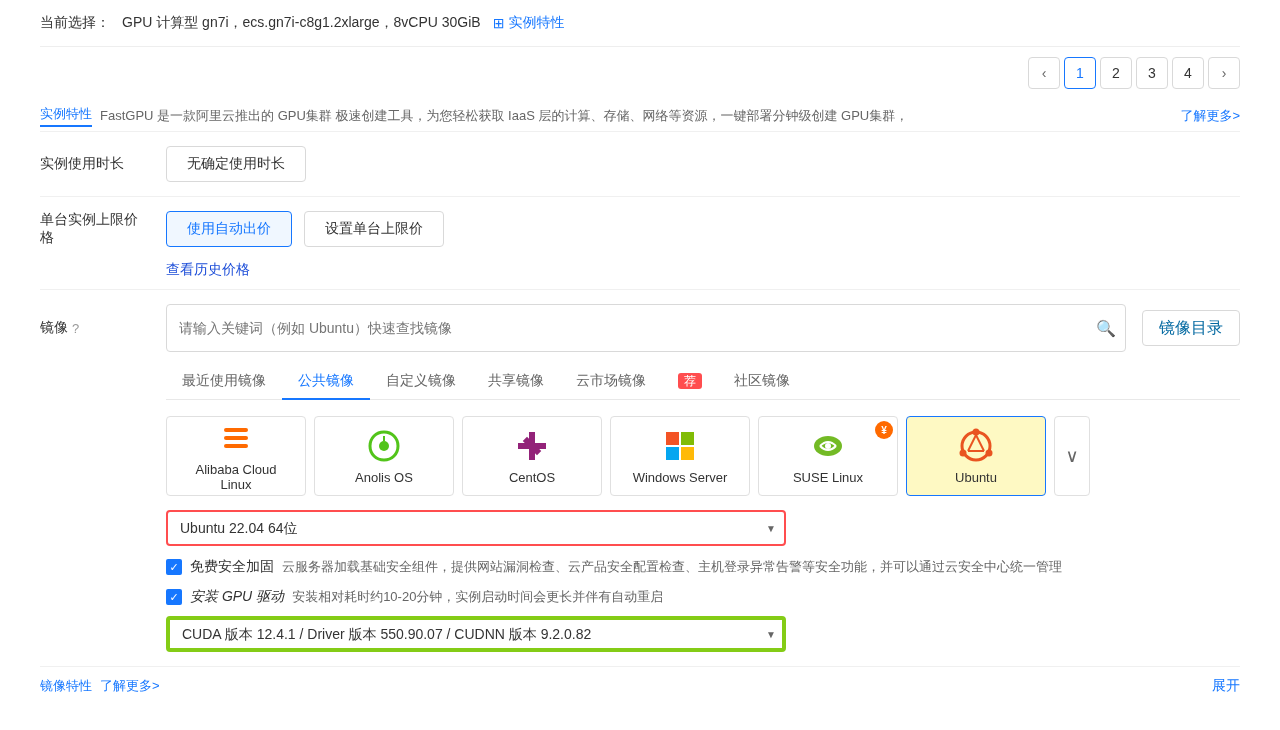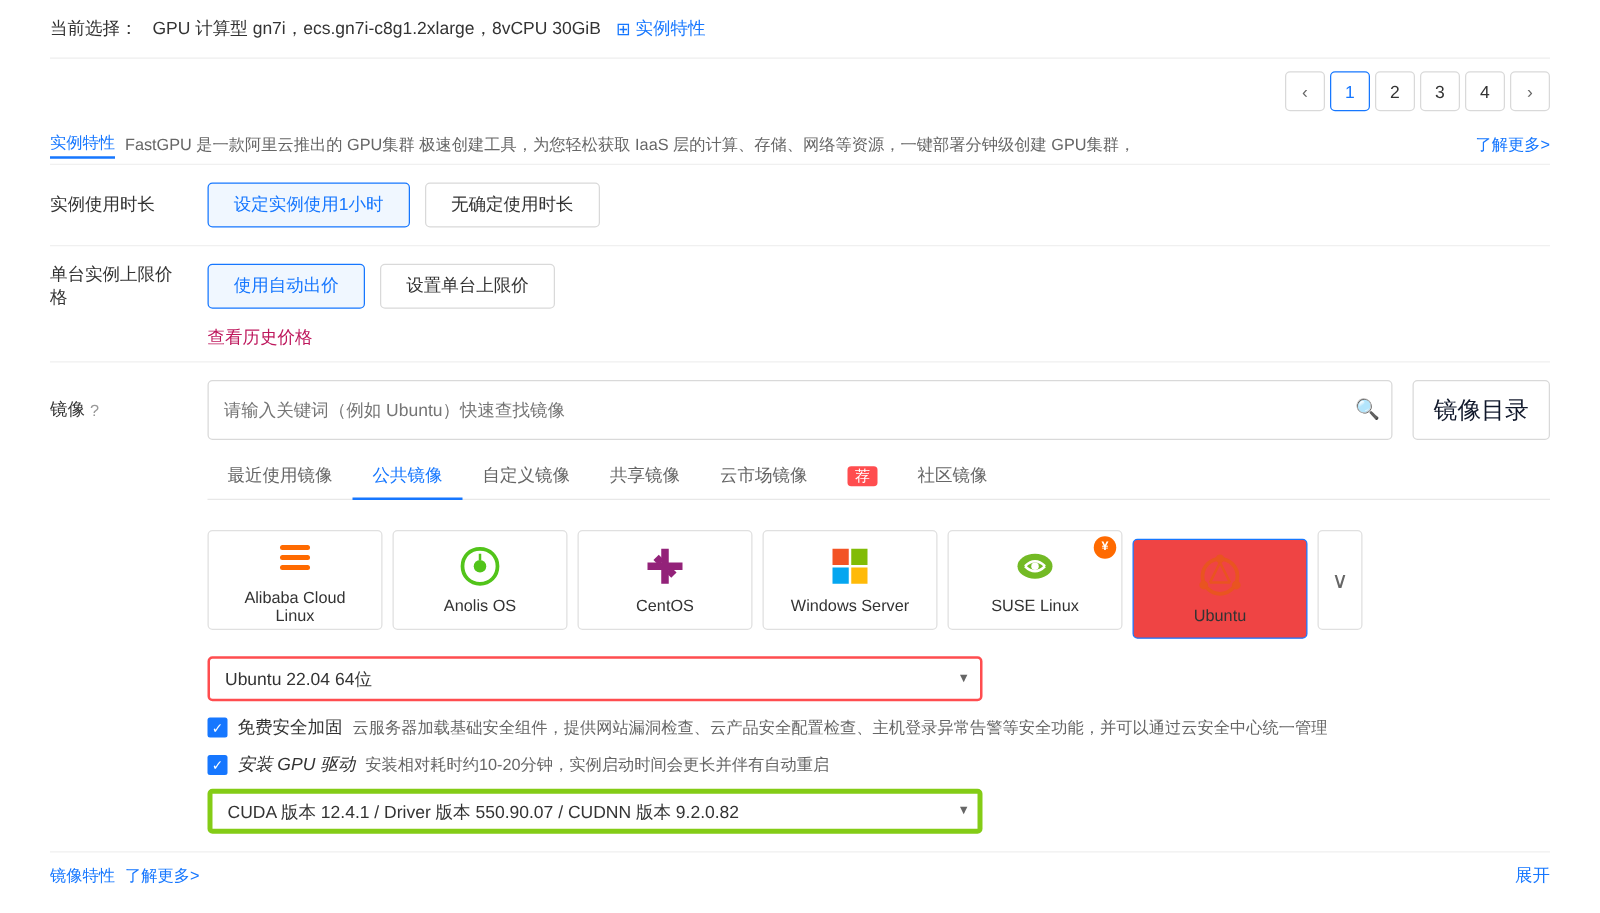--- a/index.html
+++ b/index.html
@@ -145,21 +145,21 @@
       justify-content: center;
     }
     .option-btn.selected {
       border-color: #1677ff;
       color: #1677ff;
       background: #f0f7ff;
     }
 
     
     .price-link {
-      color: #be185d;
+      color: #1d4ed8;
       font-size: 14px;
       cursor: pointer;
       text-decoration: none;
     }
 
     
     .image-section {
       padding: 14px 0;
       border-top: 1px solid #f0f0f0;
     }
@@ -195,28 +195,28 @@
       color: #999;
       outline: none;
     }
     .search-icon-wrap {
       position: absolute;
       right: 10px;
       color: #999;
       font-size: 16px;
     }
     .image-catalog-btn {
-      height: 48px;
+      height: 36px;
       padding: 0 16px;
       border: 1px solid #d9d9d9;
       border-radius: 4px;
       background: #fff;
       cursor: pointer;
-      font-size: 19px;
-      color: #0f172a;
+      font-size: 16px;
+      color: #0369a1;
       white-space: nowrap;
     }
 
     
     .image-tabs {
       display: flex;
       align-items: center;
       gap: 0;
       border-bottom: 1px solid #e8e8e8;
       margin-left: 126px;
@@ -252,22 +252,21 @@
       display: flex;
       flex-direction: column;
       align-items: center;
       justify-content: center;
       cursor: pointer;
       gap: 6px;
       position: relative;
     }
     .os-card.active {
       border-color: #1677ff;
-      background: #ef4444;
-      margin-top: 15px;
+      background: #fef9c3;
     }
     .os-card-label {
       font-size: 13px;
       color: #333;
       text-align: center;
     }
     .os-card-more {
       width: 36px;
       height: 80px;
       border: 1px solid #e0e0e0;
@@ -456,21 +455,20 @@
 
   <div class="feature-tabs">
     <span class="feature-tab-label">实例特性</span>
     <span class="feature-desc">FastGPU 是一款阿里云推出的 GPU集群 极速创建工具，为您轻松获取 IaaS 层的计算、存储、网络等资源，一键部署分钟级创建 GPU集群，</span>
     <span class="feature-link">了解更多&gt;</span>
   </div>
 
   <div class="form-row">
     <div class="form-label">实例使用时长</div>
     <div class="form-content">
-      <button class="option-btn selected">设定实例使用1小时</button>
       <button class="option-btn">无确定使用时长</button>
     </div>
   </div>
 
   <div class="form-row">
     <div class="form-label">单台实例上限价格</div>
     <div class="form-content">
       <button class="option-btn selected">使用自动出价</button>
       <button class="option-btn">设置单台上限价</button>
     </div>

